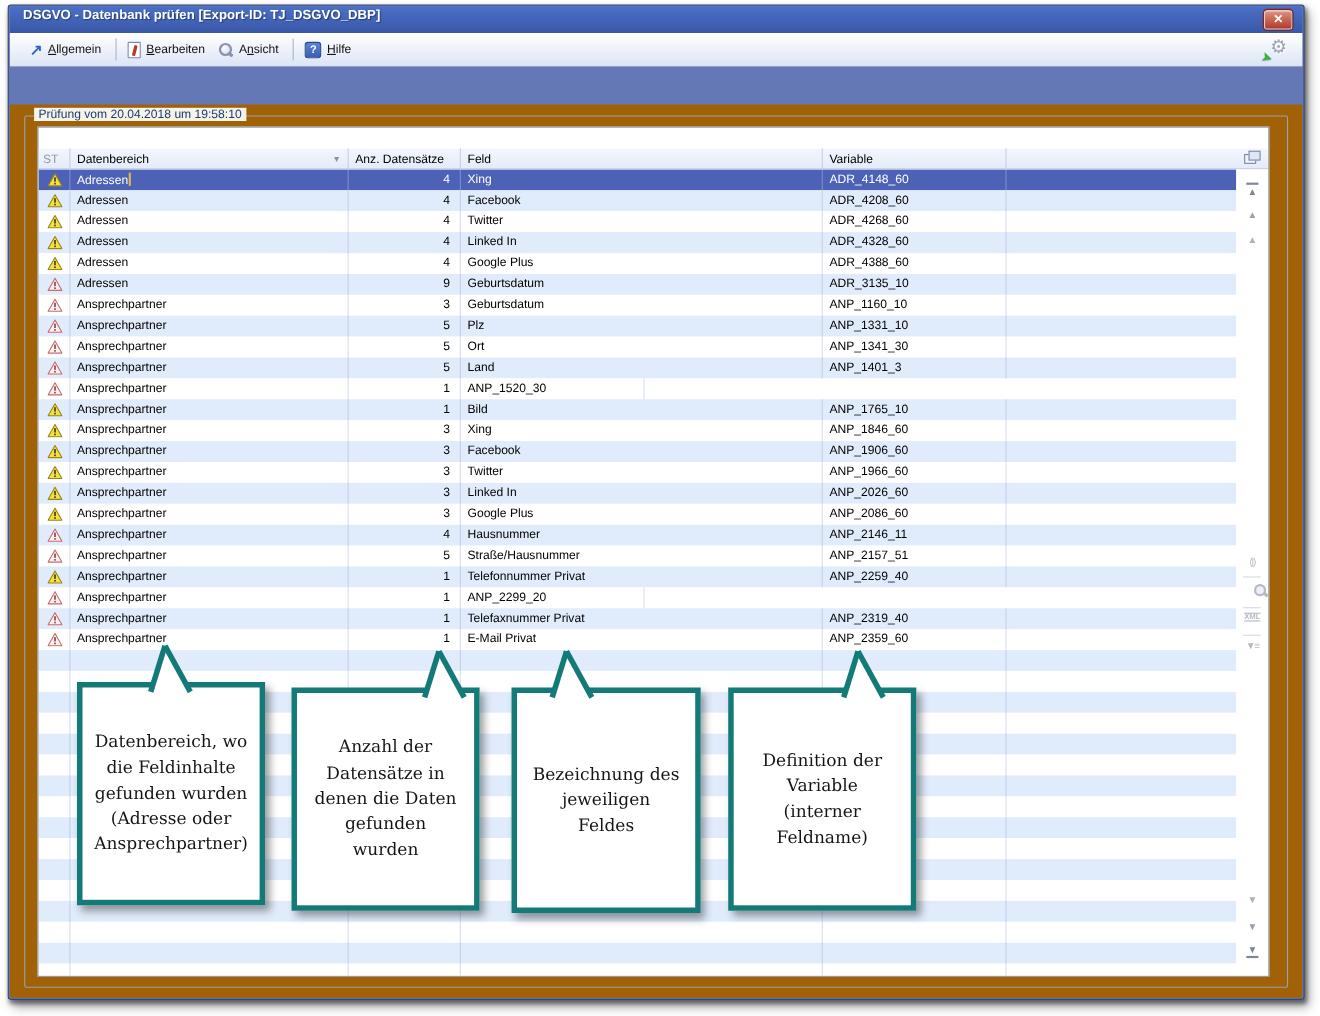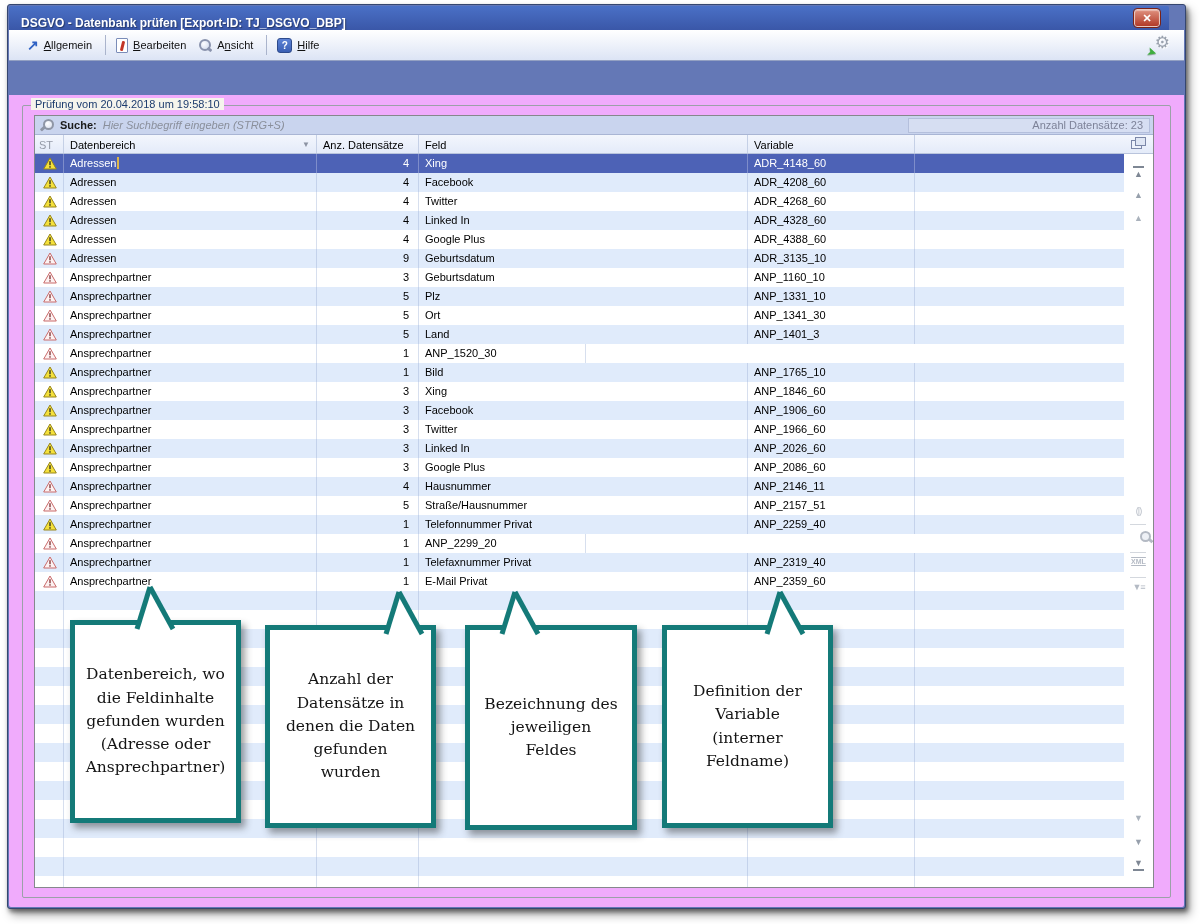--- a/index.html
+++ b/index.html
@@ -5,23 +5,23 @@
   * { margin:0; padding:0; box-sizing:border-box; }
   html,body { background:#fff; }
   body { font-family:"Liberation Sans", sans-serif; }
   .stage { position:relative; width:1200px; height:924px; background:#ffffff; overflow:hidden; }
 
   
   .window { position:absolute; left:7px; top:4px; width:1179px; height:905px;
             background:#6478b6; border:1px solid #35466f; border-radius:3px;
             box-shadow:2px 3px 4px rgba(0,0,0,.45), 4px 6px 10px rgba(0,0,0,.35); }
 
-  .titlebar { position:absolute; left:1px; top:1px; right:16px; height:24px;
+  .titlebar { position:absolute; left:1px; top:1px; right:1px; height:24px;
               background:linear-gradient(180deg,#4a70c6,#3a57a8);
-              border-radius:2px 2px 0 0; display:flex; align-items:flex-end; }
+              border-radius:2px 2px 0 0; display:flex; align-items:flex-start; }
   .titlebar .title { color:#fff; font-size:12px; font-weight:bold; padding-left:12px;
                      text-shadow:1px 1px 1px rgba(0,0,0,.4); }
   .closebtn { position:absolute; right:9px; top:3px; width:26px; height:18px;
               background:linear-gradient(180deg,#df907e,#b23a28);
               border:1px solid #e8c8c0; outline:1px solid #7a2318; border-radius:3px;
               color:#fff; font-size:11px; font-weight:bold; text-align:center; line-height:16px;
               box-shadow:inset 0 1px 1px rgba(255,255,255,.4); cursor:default; }
 
   
   .toolbar { position:absolute; left:1px; top:25px; right:1px; height:31px;
@@ -52,21 +52,21 @@
                    transform:rotate(18deg); text-shadow:0 1px 1px rgba(0,60,0,.4); }
 
   
   .tabstrip { position:absolute; left:1px; top:57px; right:1px; height:33px; background:#6d7aa6; }
   .tab { position:absolute; left:15px; bottom:0; height:23px; padding:0 12px;
          background:linear-gradient(180deg,#fcfbf6,#f2f0e7);
          border:1px solid #7a7f88; border-bottom:none; border-radius:4px 4px 0 0;
          font-size:11px; color:#111; line-height:22px; }
 
   
-  .panel { position:absolute; left:1px; top:90px; right:1px; bottom:1px; background:#f0abfc;
+  .panel { position:absolute; left:1px; top:90px; right:1px; bottom:1px; background:#a16207;
            border-radius:0 0 2px 2px; }
   .groupbox { position:absolute; left:13px; top:10px; right:13px; bottom:9px;
               border:1px solid #9ba1a8; border-radius:2px; }
   .grouplabel { position:absolute; left:8px; top:-8px; background:#f5f4ec; padding:0 4px;
                 font-size:11px; color:#1d3c6e; }
 
   
   .tablectl { position:absolute; left:11px; top:9px; width:1120px; bottom:9px;
               background:#fff; border:1px solid #85888c; overflow:hidden; }
   .searchrow { position:absolute; left:0; top:0; right:0; height:19px; background:#c9d4ee;
@@ -190,26 +190,20 @@
         <span class="run">➤</span>
       </div>
     </div>
 
 
     <div class="panel">
       <div class="groupbox">
         <div class="grouplabel">Prüfung vom 20.04.2018 um 19:58:10</div>
 
         <div class="tablectl">
-          <div class="searchrow">
-            <span class="s-mag"></span>
-            <span class="s-label">Suche:</span>
-            <input class="s-input" type="text" placeholder="Hier Suchbegriff eingeben (STRG+S)" style="">
-            <span class="s-count">Anzahl Datensätze: 23</span>
-          </div>
 
           <div class="headerrow">
             <div class="hcell hc-st">ST</div>
             <div class="hcell hc-bereich">
               <span>Datenbereich</span>
               <span class="sortarrow">▼</span>
             </div>
             <div class="hcell hc-anz">Anz. Datensätze</div>
             <div class="hcell hc-feld">Feld</div>
             <div class="hcell hc-var">Variable</div>

